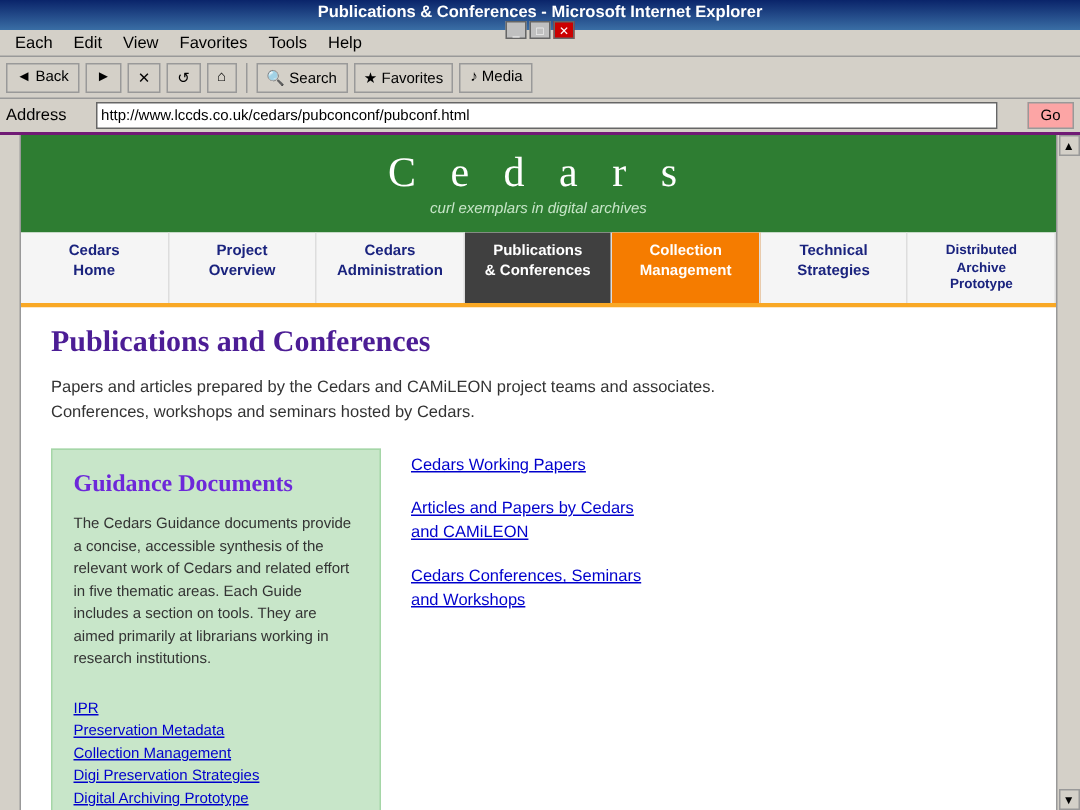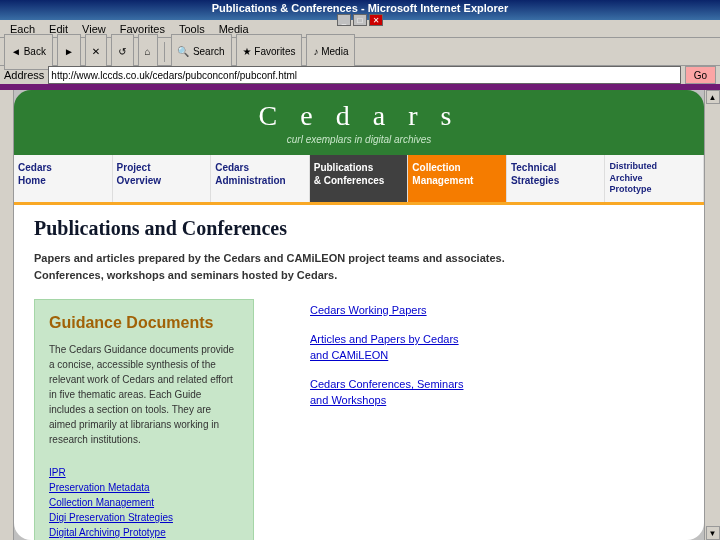--- a/index.html
+++ b/index.html
@@ -70,36 +70,36 @@
       border-bottom: 1px solid #999;
       gap: 4px;
       font-size: 11px;
     }
     .toolbar-btn {
       background: #d4d0c8;
       border: 1px solid #999;
       padding: 2px 6px;
       font-size: 10px;
       cursor: pointer;
-      height: 36px;
+      height: 20px;
       display: flex;
       align-items: center;
       gap: 2px;
     }
     .toolbar-separator { width: 1px; height: 20px; background: #999; margin: 0 2px; }
 
     
     .address-bar {
       background: #d4d0c8;
       height: 24px;
       display: flex;
       align-items: center;
       padding: 2px 4px;
-      border-bottom: 6px solid #701a75;
-      gap: 4px;
+      border-bottom: 2px solid #701a75;
+      gap: 20px;
       font-size: 11px;
     }
     .address-label { font-size: 11px; }
     .address-input {
       flex: 1;
       height: 18px;
       border: 1px solid #666;
       background: white;
       font-size: 10px;
       padding: 0 2px;
@@ -150,39 +150,39 @@
 
     
     .nav-bar {
       background: #f5f5f5;
       display: flex;
       border-bottom: 3px solid #f9a825;
     }
     .nav-item {
       flex: 1;
       padding: 6px 4px;
-      text-align: left;
+      text-align: center;
       font-size: 10px;
       cursor: pointer;
       border-right: 1px solid #ddd;
       color: #1a237e;
       font-weight: bold;
       line-height: 1.3;
     }
     .nav-item.active-green { background: #404040; color: white; }
     .nav-item.active-orange { background: #f57c00; color: white; }
 
     
     .page-content {
       padding: 12px 20px;
       background: white;
     }
 
     .page-title {
-      color: #0f172a;
+      color: #4c1d95;
       font-size: 20px;
       font-weight: bold;
       margin-bottom: 10px;
       font-family: Georgia, serif;
     }
 
     .page-description {
       color: #333;
       font-size: 11px;
       margin-bottom: 16px;
@@ -197,24 +197,24 @@
 
     
     .guidance-box {
       background: #c8e6c9;
       border: 1px solid #a5d6a7;
       padding: 14px;
       width: 220px;
       min-width: 220px;
     }
     .guidance-title {
-      color: #a16207;
+      color: #6d28d9;
       font-size: 16px;
       font-weight: bold;
-      font-family: Liberation Sans, sans-serif;
+      font-family: Liberation Serif, serif;
       margin-bottom: 10px;
     }
     .guidance-desc {
       color: #333;
       font-size: 10px;
       line-height: 1.5;
       margin-bottom: 20px;
     }
     .guidance-links a {
       display: block;
@@ -238,42 +238,41 @@
       margin-bottom: 14px;
     }
     .pub-link {
       display: block;
       color: #0000cc;
       font-size: 11px;
       text-decoration: underline;
       margin-bottom: 14px;
       cursor: pointer;
       line-height: 1.4;
-      margin-left: 36px;
     }
   </style>
 </head>
 <body>
 
 <div class="window-title-bar">
   <span class="window-title-text">Publications &amp; Conferences - Microsoft Internet Explorer</span>
   <div class="window-controls">
     <div class="win-btn">_</div>
     <div class="win-btn">□</div>
     <div class="win-btn" style="background:#c00;color:white;">✕</div>
   </div>
 </div>
 
 <div class="menu-bar">
   <span class="menu-item">Each</span>
   <span class="menu-item">Edit</span>
   <span class="menu-item">View</span>
   <span class="menu-item">Favorites</span>
   <span class="menu-item">Tools</span>
-  <span class="menu-item">Media</span>
+  <span class="menu-item">Help</span>
 </div>
 
 <div class="toolbar">
   <button class="toolbar-btn">◄ Back</button>
   <button class="toolbar-btn">►</button>
   <button class="toolbar-btn">✕</button>
   <button class="toolbar-btn">↺</button>
   <button class="toolbar-btn">⌂</button>
   <div class="toolbar-separator"></div>
   <button class="toolbar-btn">🔍 Search</button>
@@ -284,21 +283,21 @@
 <div class="address-bar">
   <span class="address-label">Address</span>
   <input class="address-input" type="text" value="http://www.lccds.co.uk/cedars/pubconconf/pubconf.html" style="">
   <button class="address-go-btn">Go</button>
 </div>
 
 <div style="display:flex; height: calc(540px - 90px);">
 
   <div class="browser-left-bar"></div>
 
-  <div style="flex:1; overflow-y:auto; background:white;border-radius:17px;">
+  <div style="flex:1; overflow-y:auto; background:white;">
 
     <div class="cedars-header">
       <div class="cedars-title">C e d a r s</div>
       <div class="cedars-subtitle">curl exemplars in digital archives</div>
     </div>
 
     <div class="nav-bar">
       <div class="nav-item" style="white-space:pre-line;">Cedars
 Home</div>
       <div class="nav-item" style="white-space:pre-line;">Project
@@ -311,21 +310,21 @@
 Management</div>
       <div class="nav-item" style="white-space:pre-line;">Technical
 Strategies</div>
       <div class="nav-item" style="white-space:pre-line; font-size:9px;">Distributed
 Archive
 Prototype</div>
     </div>
 
     <div class="page-content">
       <h1 class="page-title">Publications and Conferences</h1>
-      <p class="page-description" style="white-space:pre-line;font-weight:bold;">Papers and articles prepared by the Cedars and CAMiLEON project teams and associates.
+      <p class="page-description" style="white-space:pre-line;">Papers and articles prepared by the Cedars and CAMiLEON project teams and associates.
 Conferences, workshops and seminars hosted by Cedars.</p>
 
       <div class="two-col">
 
         <div class="guidance-box">
           <div class="guidance-title">Guidance Documents</div>
           <p class="guidance-desc">The Cedars Guidance documents provide a concise, accessible synthesis of the relevant work of Cedars and related effort in five thematic areas. Each Guide includes a section on tools. They are aimed primarily at librarians working in research institutions.</p>
           <div class="guidance-links">
             <a href="#">IPR</a>
             <a href="#">Preservation Metadata</a>

